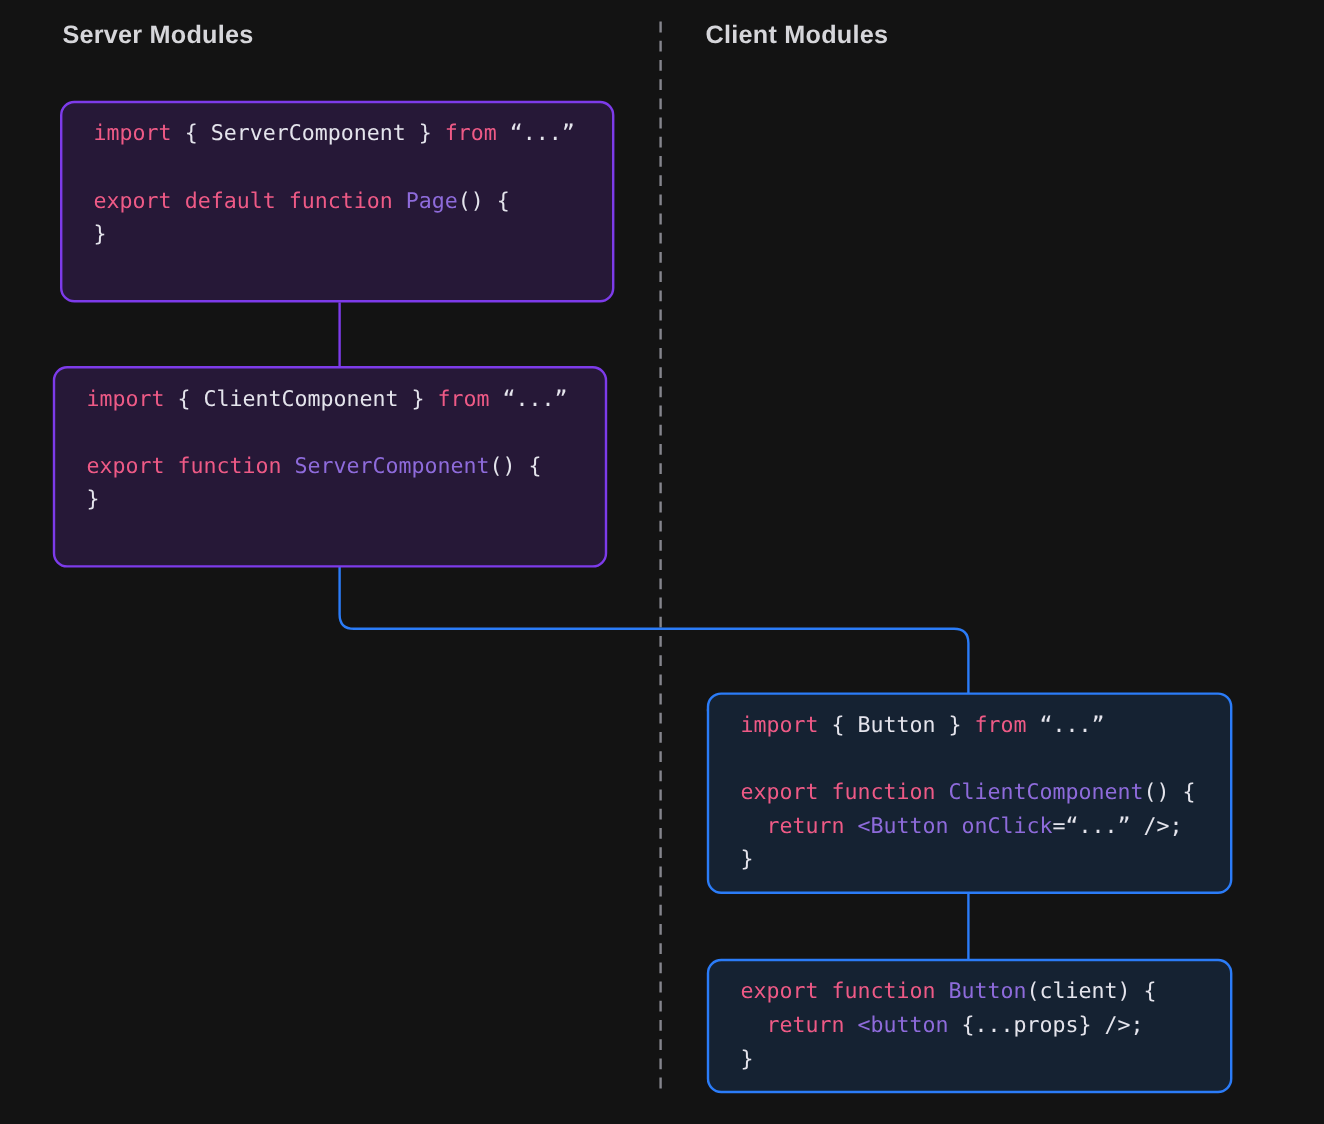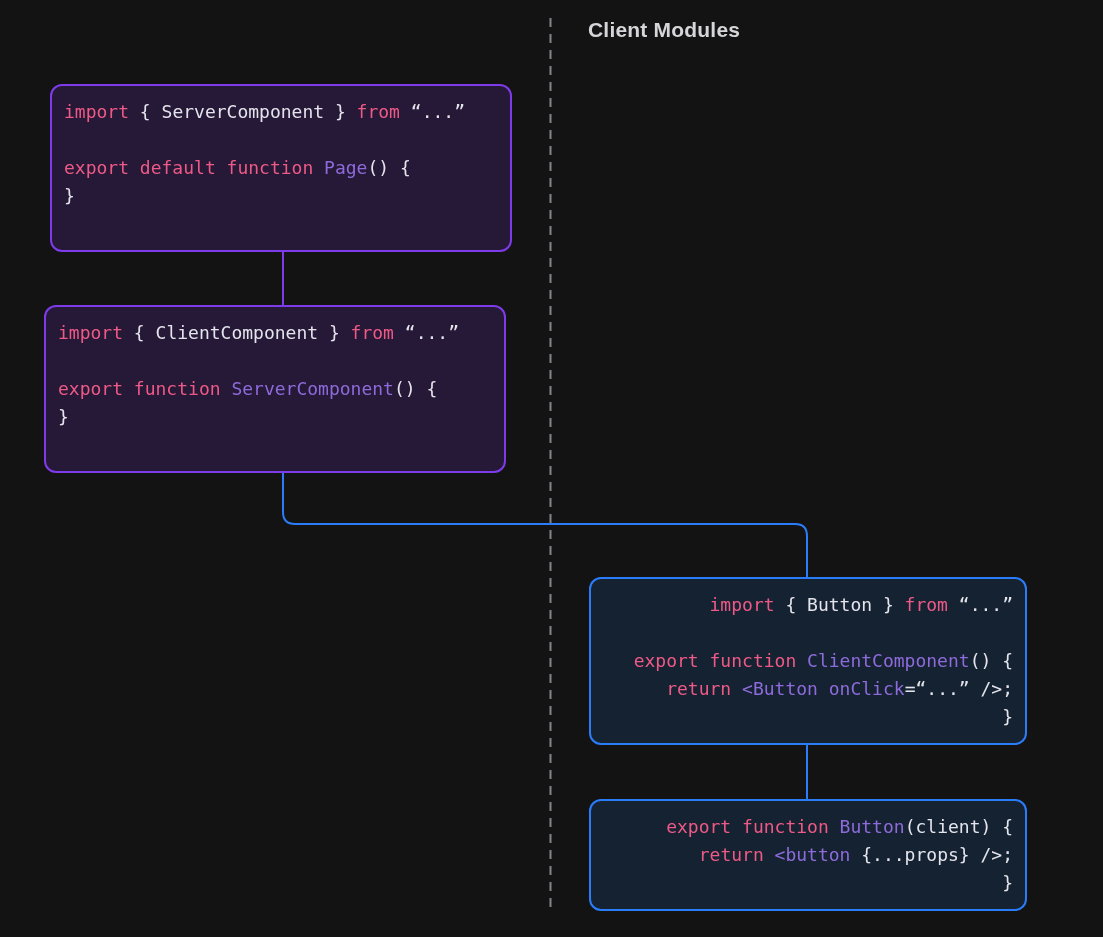--- a/index.html
+++ b/index.html
@@ -40,27 +40,27 @@
     font:700 16px/20px "Liberation Sans", sans-serif;
     color:var(--heading-text);
     white-space:nowrap;
     margin-top:46px;
   }
   .code-block{
     position:absolute;
     box-sizing:border-box;
     border:2px solid;
     border-radius:12px;
-    padding:12px 12px;
+    padding:12px 26px;
     font-family:"DejaVu Sans Mono", monospace;
     font-size:18px;
     line-height:28px;
   }
   .code-block--server{border-color:var(--server-accent);background:var(--server-block-bg);}
-  .code-block--client{border-color:var(--client-accent);background:var(--client-block-bg);text-align:right;}
+  .code-block--client{border-color:var(--client-accent);background:var(--client-block-bg);}
   .code-block--page{left:50px;top:84px;width:462px;height:168px;}
   .code-block--server-component{left:44px;top:305px;width:462px;height:168px;}
   .code-block--client-component{left:589px;top:577px;width:438px;height:168px;}
   .code-block--button{left:589px;top:799px;width:438px;height:112px;}
   .code-line{white-space:pre;height:28px;}
   .tok-kw{color:var(--code-keyword);}
   .tok-id{color:var(--code-identifier);}
   .tok-pl{color:var(--code-plain);}
 </style>
 </head>
@@ -68,20 +68,21 @@
 
 <div class="canvas">
 
   <svg class="overlay-svg" viewBox="0 0 1103 937" xmlns="http://www.w3.org/2000/svg">
     <path d="M550.5 18 V911" fill="none" stroke-width="2" stroke-dasharray="9 7" stroke="#85858d"></path>
     <path d="M283 252 V306" fill="none" stroke-width="2" stroke="#7d3bea"></path>
     <path d="M283 472 V512 Q283 524 295 524 H795 Q807 524 807 536 V578" fill="none" stroke-width="2" stroke="#2b7cf8"></path>
     <path d="M807 744 V800" fill="none" stroke-width="2" stroke="#2b7cf8"></path>
   </svg>
 
+  <div class="col-heading col-heading--server">Server Modules</div>
 
   <div class="col-heading col-heading--client">Client Modules</div>
 
   <div class="code-block code-block--server code-block--page">
       <div class="code-line"><span class="tok-kw">import</span><span class="tok-pl"> { ServerComponent } </span><span class="tok-kw">from</span><span class="tok-pl"> “...”</span></div>
       <div class="code-line">&nbsp;</div>
       <div class="code-line"><span class="tok-kw">export default function</span><span class="tok-pl"> </span><span class="tok-id">Page</span><span class="tok-pl">() {</span></div>
       <div class="code-line"><span class="tok-pl">}</span></div>
     </div>
 

